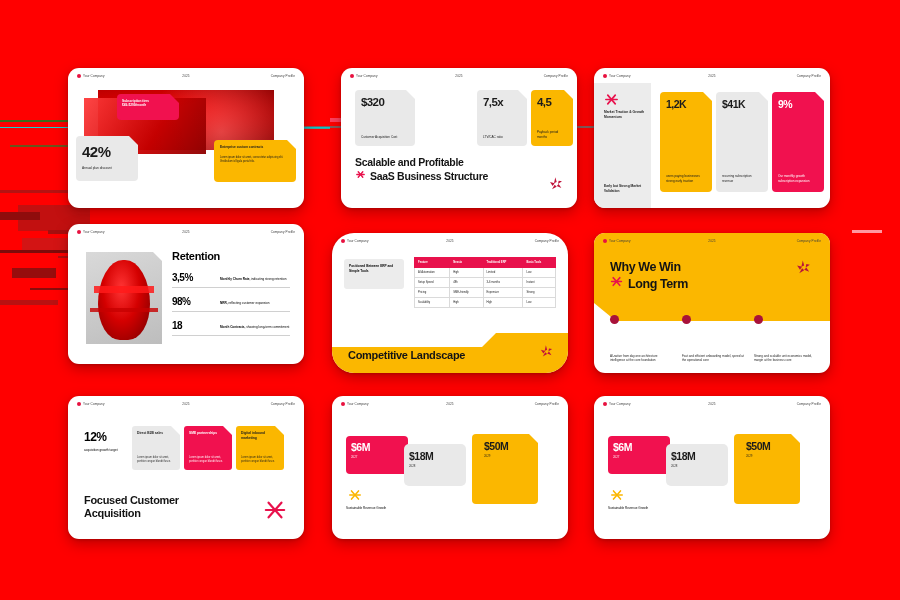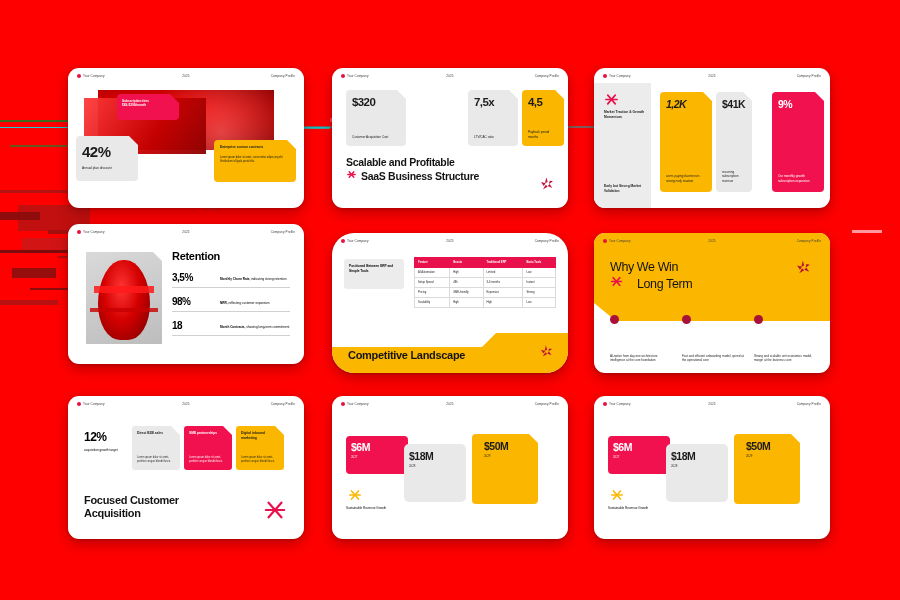--- a/index.html
+++ b/index.html
@@ -74,41 +74,41 @@
     background: radial-gradient(circle at 70% 70%, rgba(255,120,120,.55), transparent 55%),
                 radial-gradient(circle at 20% 80%, rgba(180,0,0,.8), transparent 60%); }
   #s1 .hero-b { position:absolute; left: 16px; top: 30px; width: 122px; height: 56px;
     background: linear-gradient(120deg,#ff3b3b,#c40000 60%,#8d0000); opacity:.95; }
   #s1 .c-sub { left: 49px; top: 26px; width: 62px; height: 26px; padding: 5px 5px; }
   #s1 .c-15 { left: 8px; top: 68px; width: 62px; height: 45px; padding: 7px 6px 5px; }
   #s1 .c-ent { left: 146px; top: 72px; width: 82px; height: 42px; padding: 5px 6px; }
   #s1 .n15 { font-size: 15px; font-weight: 700; letter-spacing:-.5px; }
 
   
-  #s2 { left: 332px; top: 68px; }
+  #s2 { left: 341px; top: 68px; }
   #s2 .k { position:absolute; top: 22px; height: 56px; padding: 6px 6px 0; }
   #s2 .k1 { left: 14px; width: 60px; }
   #s2 .k2 { left: 78px; width: 54px; }
   #s2 .k3 { left: 136px; width: 50px; }
   #s2 .k4 { left: 190px; width: 42px; }
   #s2 .kn { font-size: 11.5px; font-weight: 700; letter-spacing: -.6px; }
   #s2 .klab { position:absolute; bottom: 7px; left: 6px; right: 5px; font-size: 3.1px; line-height: 1.4; }
   #s2 .title { position:absolute; left: 14px; top: 88px; font-size: 10.5px; font-weight: 600;
     line-height: 1.24; letter-spacing: -.3px; color: #141414; }
   #s2 .logo { position:absolute; right: 13px; bottom: 12px; }
 
   
   #s3 { left: 594px; top: 68px; }
   #s3 .lpanel { position:absolute; left:0; top: 15px; width: 57px; bottom: 0; background: #ECECEC; }
   #s3 .star { position:absolute; left: 10px; top: 24px; }
   #s3 .ltop { position:absolute; left: 10px; top: 42px; width: 44px; font-size: 3.3px; line-height: 1.55; font-weight: 600; color:#1c1c1c; }
   #s3 .lbot { position:absolute; left: 10px; bottom: 14px; width: 44px; font-size: 3.3px; line-height:1.55; font-weight:600; color:#1c1c1c; }
   #s3 .col { position:absolute; top: 24px; height: 100px; padding: 6px 6px 0; }
-  #s3 .c1 { left: 66px; width: 52px; font-style: italic; }
-  #s3 .c2 { left: 122px; width: 36px; }
+  #s3 .c1 { left: 66px; width: 52px; }
+  #s3 .c2 { left: 122px; width: 52px; }
   #s3 .c3 { left: 178px; width: 52px; }
   #s3 .cn { font-size: 10.5px; font-weight: 700; letter-spacing: -.5px; }
   #s3 .clab { position:absolute; bottom: 9px; left: 6px; right: 6px; font-size: 3.1px; line-height: 1.45; }
 
   
   #s4 { left: 68px; top: 224px; }
   #s4 .photo { position:absolute; left: 18px; top: 28px; width: 76px; height: 92px;
     background: linear-gradient(160deg,#d9d9d9,#bdbdbd); }
   #s4 .photo .head { position:absolute; left: 12px; top: 8px; width: 52px; height: 80px;
     background: radial-gradient(ellipse at 45% 35%, #ff3434 0%, #d40000 45%, #8e0000 85%);
@@ -133,41 +133,41 @@
   #s5 td { font-size: 2.7px; padding: 3px 3px; border: .4px solid #dadada; color:#222; }
   #s5 .bandy { position:absolute; left: 0; right: 0; bottom: 0; height: 40px; background: #FBB700;
     clip-path: polygon(0 14px, 150px 14px, 164px 0, 100% 0, 100% 100%, 0 100%); }
   #s5 .bandy .t { position:absolute; left: 16px; bottom: 12px; font-size: 11px; font-weight: 600; letter-spacing:-.3px; color:#141414; }
   #s5 .bandy .lg { position:absolute; right: 14px; bottom: 10px; }
 
   
   #s6 { left: 594px; top: 233px; }
   #s6 .top { position:absolute; left:0; right:0; top:0; height: 88px; background:#FBB700;
     clip-path: polygon(0 0, 100% 0, 100% 100%, 22px 100%, 0 calc(100% - 18px)); }
-  #s6 .h { position:absolute; left: 16px; top: 26px; font-size: 12.5px; font-weight: 400; line-height:1.3; letter-spacing:-.4px; color:#141414; }
+  #s6 .h { position:absolute; left: 16px; top: 26px; font-size: 12.5px; font-weight: 700; line-height:1.3; letter-spacing:-.4px; color:#141414; }
   #s6 .lg { position:absolute; right: 18px; top: 26px; }
   #s6 .pt { position:absolute; bottom: 10px; width: 62px; font-size: 3.05px; line-height:1.5; color:#1c1c1c; }
   #s6 .p1 { left: 16px; } #s6 .p2 { left: 88px; } #s6 .p3 { left: 160px; }
   #s6 .bul { position:absolute; width: 9px; height: 9px; border-radius:50%; background:#A8123A; top: 82px; }
   #s6 .b1 { left: 16px; } #s6 .b2 { left: 88px; } #s6 .b3 { left: 160px; }
 
   
   #s7 { left: 68px; top: 396px; }
   #s7 .n12 { position:absolute; left: 16px; top: 34px; font-size: 12px; font-weight: 700; letter-spacing:-.5px; }
   #s7 .n12lab { position:absolute; left: 16px; top: 52px; width: 40px; font-size: 3.1px; line-height:1.45; }
   #s7 .ac { position:absolute; top: 30px; width: 48px; height: 44px; padding: 5px 5px; border-radius: 3px; }
   #s7 .a1 { left: 64px; } #s7 .a2 { left: 116px; } #s7 .a3 { left: 168px; }
   #s7 .ac .hd { font-size: 3.3px; font-weight: 700; line-height: 1.4; }
   #s7 .ac .bd { position:absolute; bottom: 6px; left: 5px; right: 5px; font-size: 2.6px; line-height: 1.5; opacity:.92; }
   #s7 .title { position:absolute; left: 16px; bottom: 18px; font-size: 11px; font-weight: 600; line-height: 1.25; letter-spacing:-.3px; color:#141414; }
   #s7 .lg { position:absolute; right: 18px; bottom: 14px; }
 
   
   .rev .b1 { position:absolute; left: 14px; top: 40px; width: 62px; height: 38px; padding: 5px 5px; }
-  .rev .b2 { position:absolute; left: 72px; top: 48px; width: 62px; height: 58px; padding: 6px 5px; border-radius: 5px; }
+  .rev .b2 { position:absolute; left: 72px; top: 48px; width: 62px; height: 42px; padding: 6px 5px; border-radius: 5px; }
   .rev .b3 { position:absolute; left: 140px; top: 38px; width: 66px; height: 70px; padding: 6px 12px; }
   .rev .rn { font-size: 10.5px; font-weight: 700; letter-spacing:-.5px; }
   .rev .ry { font-size: 2.9px; margin-top: 2px; opacity:.92; }
   .rev .star { position:absolute; left: 16px; top: 92px; }
   .rev .slab { position:absolute; left: 14px; top: 110px; width: 54px; font-size: 3.1px; line-height: 1.5; }
   #s8 { left: 332px; top: 396px; }
   #s9 { left: 594px; top: 396px; }
 </style>
 </head>
 <body>
@@ -407,21 +407,21 @@
     <div class="sl-head">
       <span class="brand">
         <span class="dot"></span>
         <span>Your Company</span>
       </span>
       <span class="mid">2025</span>
       <span class="right">Company Profile</span>
     </div>
     <div class="h">
       <div>Why We Win</div>
-      <div style="display:flex;align-items:center;gap:14px">
+      <div style="display:flex;align-items:center;gap:5px">
         <span>
           <svg width="13" height="13" viewBox="0 0 24 24">
               <g stroke="#E8114C" stroke-width="3" stroke-linecap="round">
                 <line x1="3" y1="12" x2="21" y2="12"></line>
                 <line x1="6" y1="5" x2="18" y2="19"></line>
                 <line x1="18" y1="5" x2="6" y2="19"></line>
               </g>
             </svg>
         </span>
         <span>Long Term</span>

